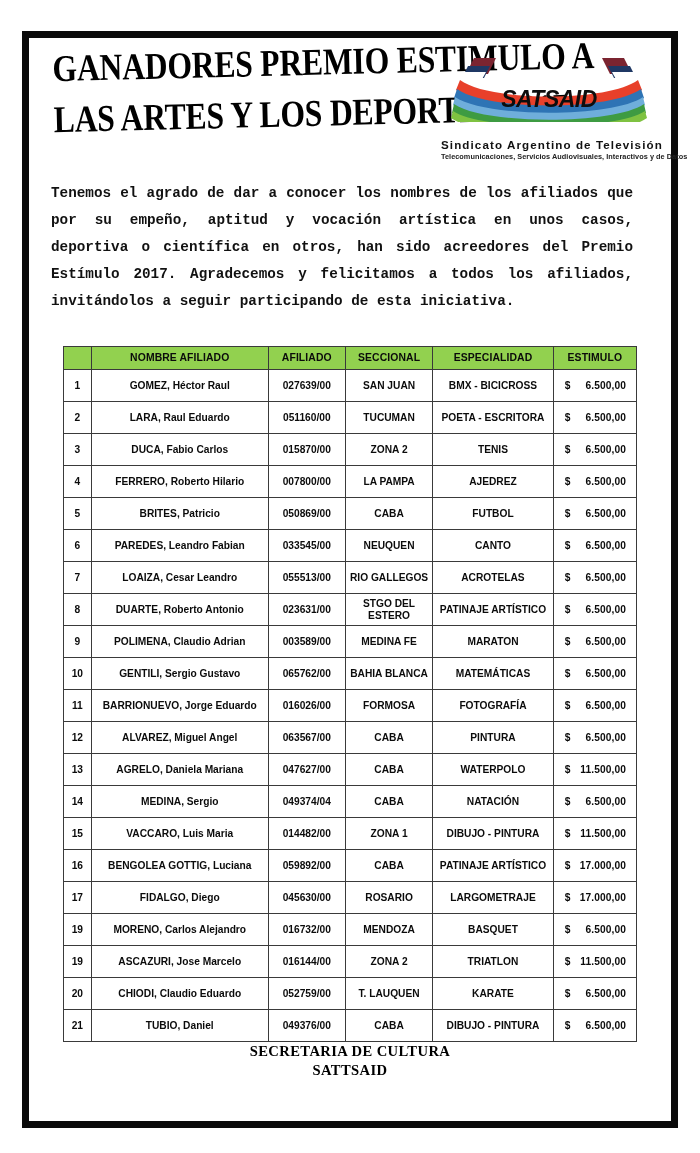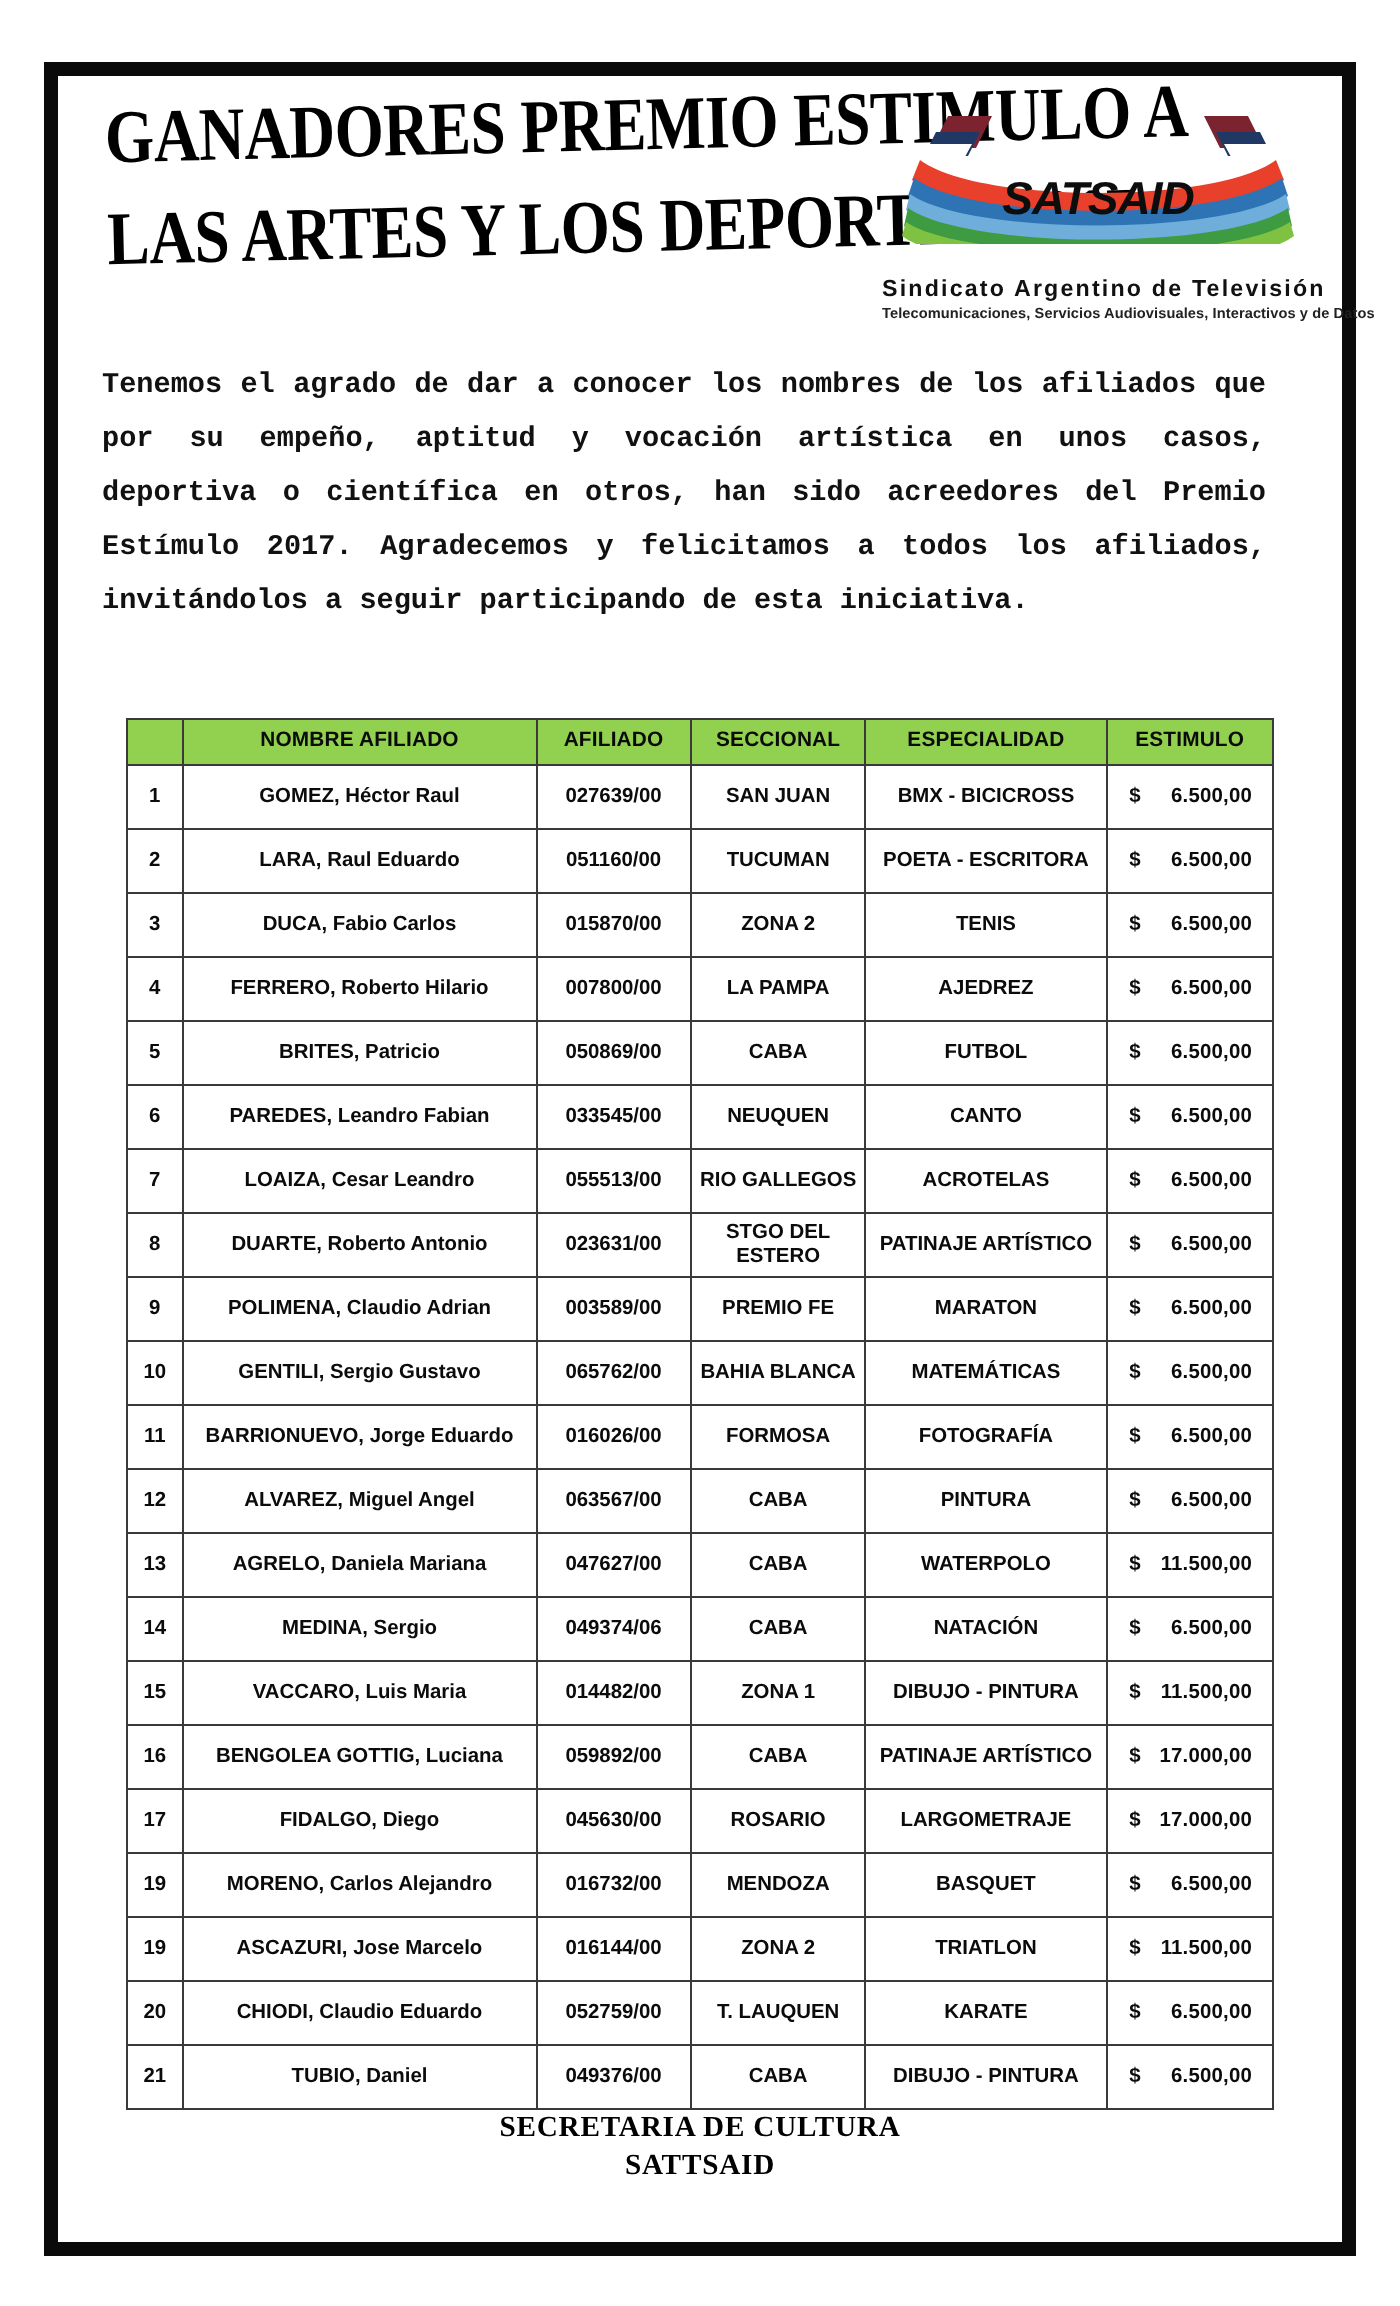--- a/index.html
+++ b/index.html
@@ -123,21 +123,21 @@
     font-family: Liberation Mono, monospace;
     font-weight: bold;
     font-size: 14.3px;
     line-height: 27px;
     text-align: justify;
     color: #111111;
   }
 
   
   .table-wrap {
-    margin: 44px auto 0 auto;
+    margin: 31px auto 0 auto;
     width: 574px;
   }
   table.grid {
     border-collapse: collapse;
     width: 100%;
     table-layout: fixed;
   }
   table.grid td, table.grid th {
     border: 1.3px solid #3a3a3a;
     font-family: "Liberation Sans", "DejaVu Sans", sans-serif;
@@ -358,21 +358,21 @@
                   <div class="money-inner">
                     <span class="money-sym">$</span>
                     <span class="money-val">6.500,00</span>
                   </div>
                 </td>
               </tr>
               <tr>
                 <td class="idx">9</td>
                 <td>POLIMENA, Claudio Adrian</td>
                 <td>003589/00</td>
-                <td>PREMIO FE</td>
+                <td>MEDINA FE</td>
                 <td>MARATON</td>
                 <td class="money">
                   <div class="money-inner">
                     <span class="money-sym">$</span>
                     <span class="money-val">6.500,00</span>
                   </div>
                 </td>
               </tr>
               <tr>
                 <td class="idx">10</td>
@@ -422,21 +422,21 @@
                 <td class="money">
                   <div class="money-inner">
                     <span class="money-sym">$</span>
                     <span class="money-val">11.500,00</span>
                   </div>
                 </td>
               </tr>
               <tr>
                 <td class="idx">14</td>
                 <td>MEDINA, Sergio</td>
-                <td>049374/06</td>
+                <td>049374/04</td>
                 <td>CABA</td>
                 <td>NATACIÓN</td>
                 <td class="money">
                   <div class="money-inner">
                     <span class="money-sym">$</span>
                     <span class="money-val">6.500,00</span>
                   </div>
                 </td>
               </tr>
               <tr>

